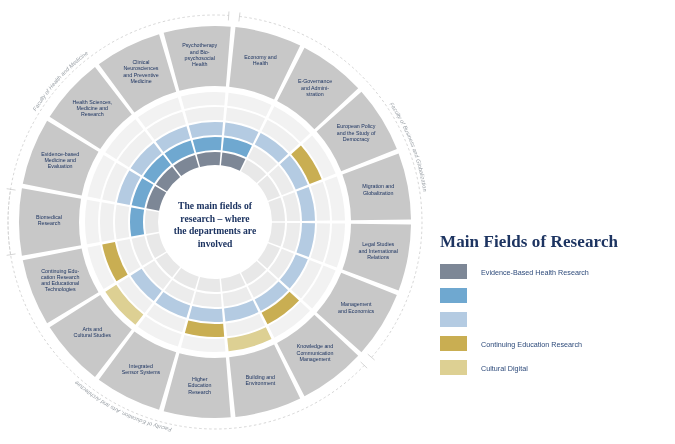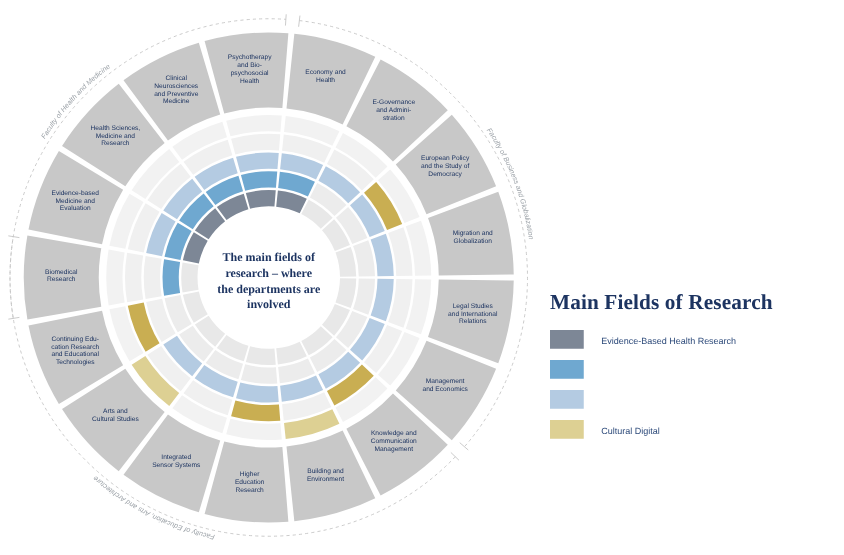--- a/index.html
+++ b/index.html
@@ -216,17 +216,21 @@
         <div class="legend-swatch" style="background: rgb(125, 135, 150);"></div>
         <div class="legend-label">Evidence-Based Health Research</div>
       </div>
       <div class="legend-row">
         <div class="legend-swatch" style="background: rgb(111, 168, 208);"></div>
       </div>
       <div class="legend-row">
         <div class="legend-swatch" style="background: rgb(180, 203, 226);"></div>
       </div>
       <div class="legend-row">
+        <div class="legend-swatch" style="background: rgb(201, 174, 82);"></div>
+        <div class="legend-label">Continuing Education Research</div>
+      </div>
+      <div class="legend-row">
         <div class="legend-swatch" style="background: rgb(221, 208, 147);"></div>
         <div class="legend-label">Cultural Digital</div>
       </div>
     </div>
 </div>
 
 </body></html>

